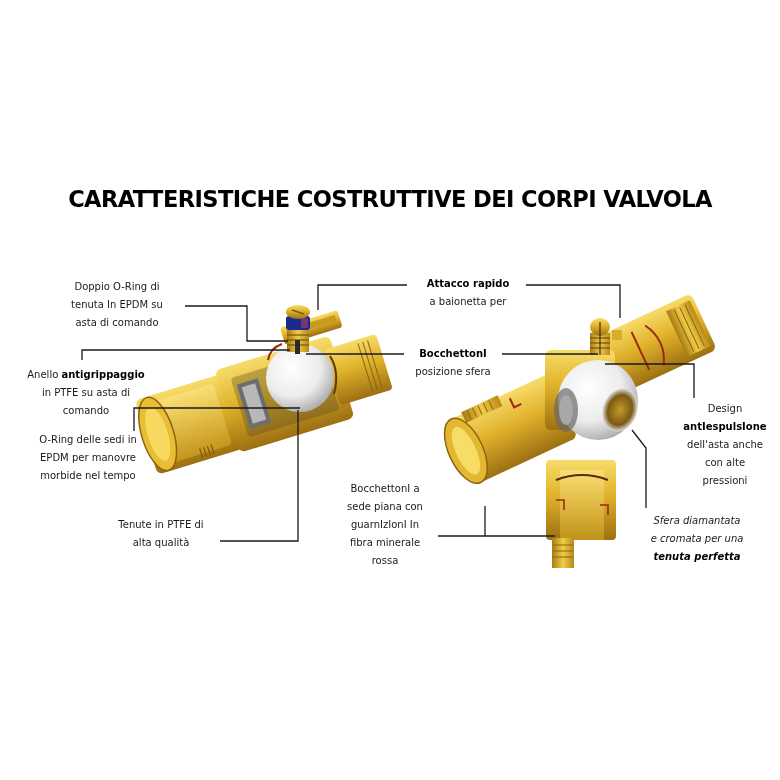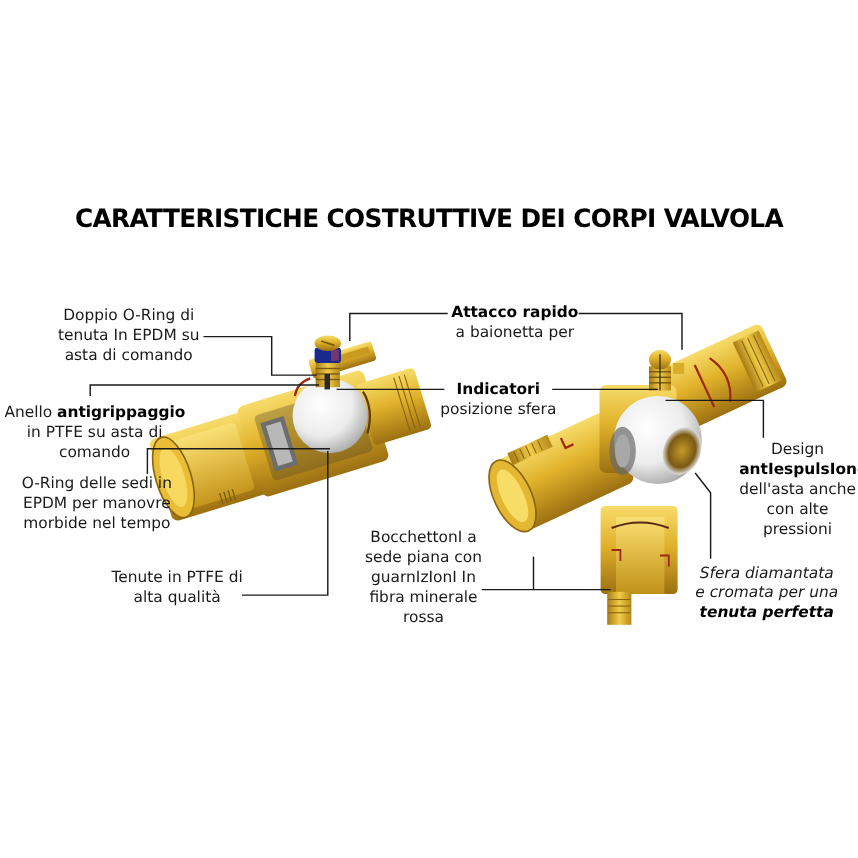--- a/index.html
+++ b/index.html
@@ -1,18 +1,18 @@
 <!DOCTYPE html>
 <html><head>
   <meta charset="utf-8">
   <style>
     html, body { margin: 0; padding: 0; background: #ffffff; }
     body { width: 780px; height: 780px; position: relative; overflow: hidden; font-family: "DejaVu Sans", "Liberation Sans", sans-serif; color: #1a1a1a; }
     .title { position: absolute; left: 0; top: 186px; width: 780px; text-align: center; font-family: "DejaVu Sans", sans-serif; font-weight: bold; font-size: 23px; letter-spacing: -0.6px; color: #000; transform: scaleX(0.98); }
-    .label { position: absolute; font-size: 14px; line-height: 18px; color: #1a1a1a; text-align: center; }
+    .label { position: absolute; font-size: 10px; line-height: 18px; color: #1a1a1a; text-align: center; }
     .label b { font-weight: bold; color: #000; margin-top: 13px; }
     .label .line { display: block; white-space: nowrap; }
     svg.art { position: absolute; left: 0; top: 0; }
   </style>
 </head>
 <body>
 
 <div class="title">CARATTERISTICHE COSTRUTTIVE DEI CORPI VALVOLA</div>
 
 <svg class="art" width="780" height="780" viewBox="0 0 780 780">
@@ -206,21 +206,21 @@
   <span class="line">Tenute in PTFE di</span>
   <span class="line">alta qualità</span>
 </div>
 
 <div class="label" style="left:398px; top:275px; width:140px;">
   <span class="line"><b>Attacco rapido</b></span>
   <span class="line">a baionetta per</span>
 </div>
 
 <div class="label" style="left:390px; top:345px; width:126px;">
-  <span class="line"><b>Indicatori</b></span>
+  <span class="line"><b>BocchettonI</b></span>
   <span class="line">posizione sfera</span>
 </div>
 
 <div class="label" style="left:330px; top:480px; width:110px;">
   <span class="line">BocchettonI a</span>
   <span class="line">sede piana con</span>
   <span class="line">guarnIzIonI In</span>
   <span class="line">fibra minerale</span>
   <span class="line">rossa</span>
 </div>

